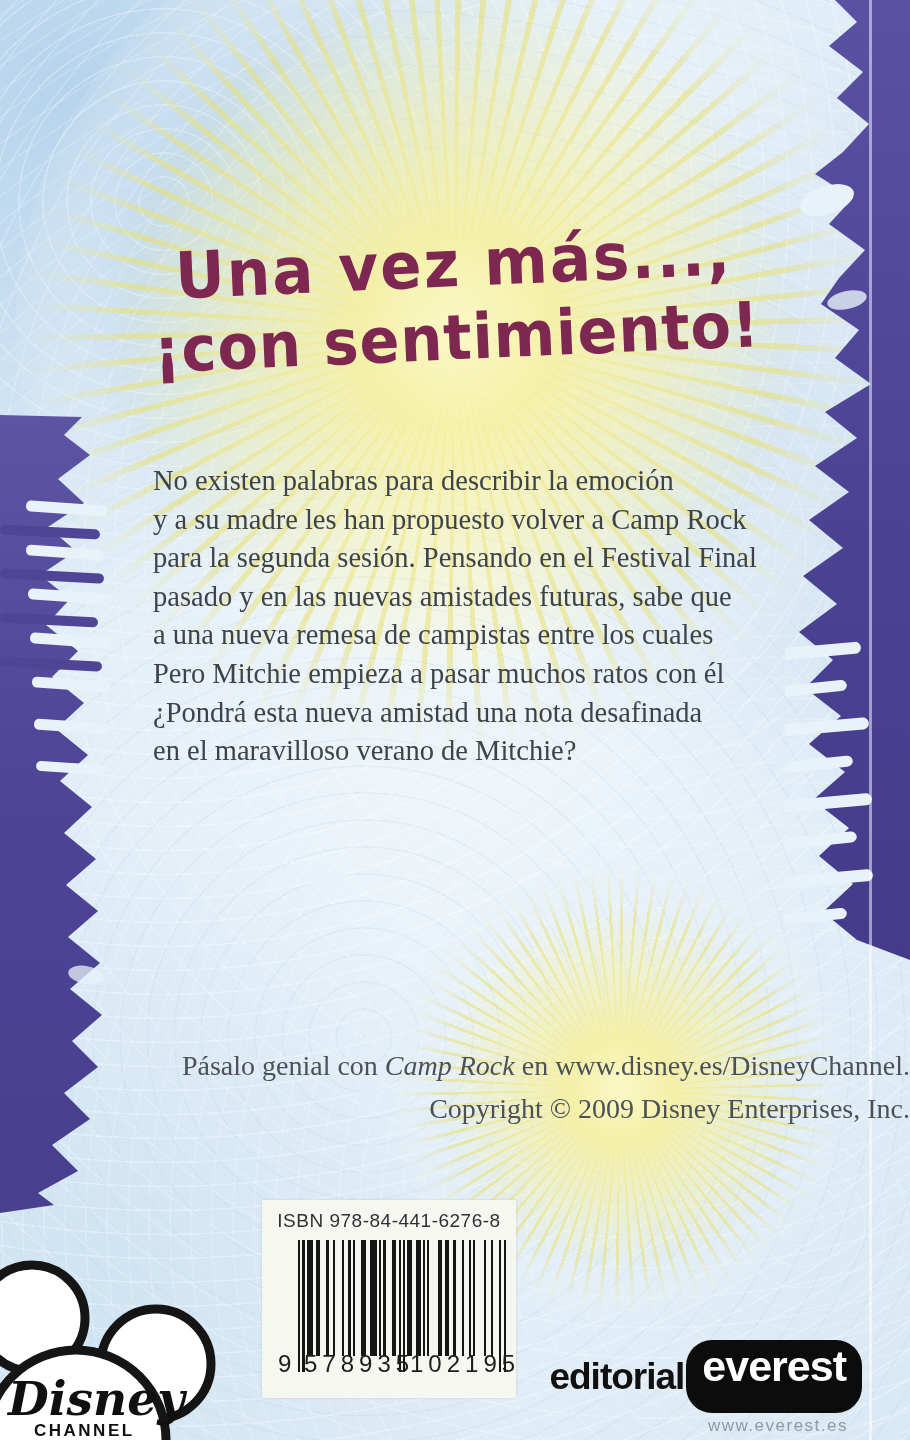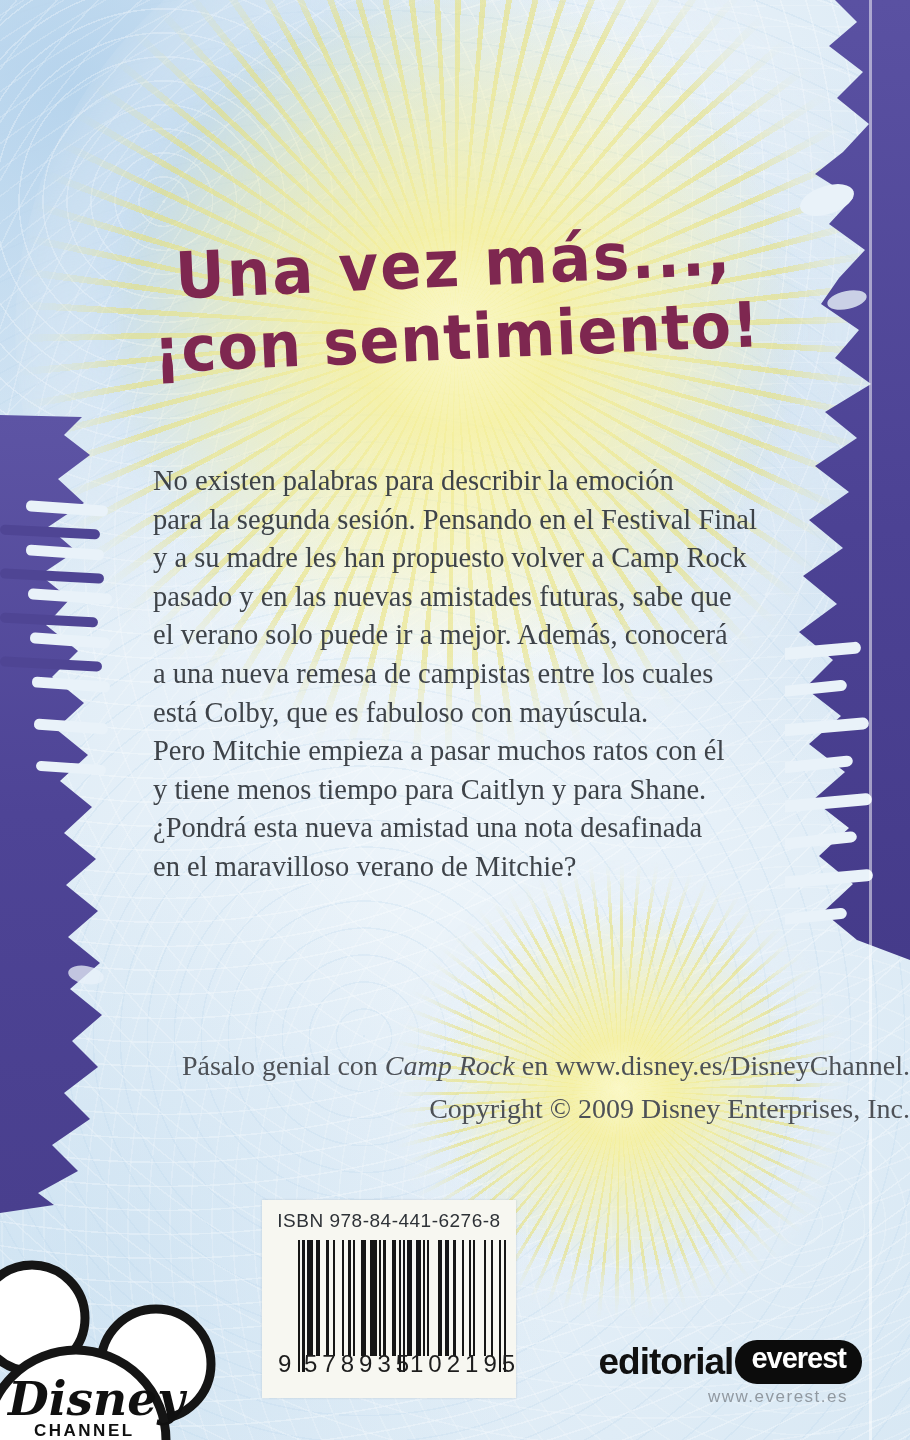--- a/index.html
+++ b/index.html
@@ -61,22 +61,22 @@
   .bc-digit{position:absolute;top:150px;font-family:"Liberation Sans",sans-serif;
     font-size:24px;color:#1d1d1d;}
   .bc-first{left:16px;}
   .bc-g1{left:42px;width:96px;text-align:center;letter-spacing:5px;}
   .bc-g2{left:148px;width:96px;text-align:center;letter-spacing:5px;}
 
   .publisher{position:absolute;right:48px;top:1340px;display:flex;flex-direction:column;align-items:flex-end;}
   .pub-row{display:flex;align-items:center;gap:2px;}
   .pub-word{font-family:"Liberation Sans",sans-serif;font-weight:700;font-size:37px;
     color:#101010;letter-spacing:-1px;}
-  .pub-badge{font-family:"Liberation Sans",sans-serif;font-weight:700;font-size:29px;
-    color:#ffffff;background:#0c0c0c;padding:2px 16px 9px;border-radius:26px;letter-spacing:-1px;}
+  .pub-badge{font-family:"Liberation Sans",sans-serif;font-weight:700;font-size:43px;
+    color:#ffffff;background:#0c0c0c;padding:2px 16px 22px;border-radius:26px;letter-spacing:-1px;}
   .pub-url{font-family:"Liberation Sans",sans-serif;font-size:17px;color:#9199a1;
     letter-spacing:1.5px;margin:3px 14px 0 0;}
 
   .disney{position:absolute;left:-16px;top:1252px;width:235px;height:200px;}
   .disney circle{fill:#ffffff;stroke:#151515;stroke-width:9;}
   .disney .brand{font-family:"DejaVu Serif",serif;font-style:italic;font-weight:bold;
     font-size:47px;fill:#101010;}
   .disney .chan{font-family:"Liberation Sans",sans-serif;font-weight:700;font-size:17px;
     letter-spacing:2.5px;fill:#101010;}
 </style>
@@ -135,28 +135,25 @@
 
   <div class="crease"></div>
 
   <div class="title">
     <div class="t1">Una vez más...,</div>
     <div class="t2">¡con sentimiento!</div>
   </div>
 
   <div class="synopsis">
       <div class="syn-line">No existen palabras para describir la emoción</div>
+      <div class="syn-line">y a su madre les han propuesto volver a Camp Rock</div>
       <div class="syn-line">para la segunda sesión. Pensando en el Festival Final</div>
-      <div class="syn-line">y a su madre les han propuesto volver a Camp Rock</div>
       <div class="syn-line">pasado y en las nuevas amistades futuras, sabe que</div>
-      <div class="syn-line">el verano solo puede ir a mejor. Además, conocerá</div>
       <div class="syn-line">a una nueva remesa de campistas entre los cuales</div>
-      <div class="syn-line">está Colby, que es fabuloso con mayúscula.</div>
       <div class="syn-line">Pero Mitchie empieza a pasar muchos ratos con él</div>
-      <div class="syn-line">y tiene menos tiempo para Caitlyn y para Shane.</div>
       <div class="syn-line">¿Pondrá esta nueva amistad una nota desafinada</div>
       <div class="syn-line">en el maravilloso verano de Mitchie?</div>
     </div>
 
   <div class="credits">
     <div class="credit-line"><span>Pásalo genial con </span><span class="it">Camp Rock</span><span> en www.disney.es/DisneyChannel.</span></div>
     <div class="credit-line">Copyright © 2009 Disney Enterprises, Inc.</div>
   </div>
 
   <div class="barcode-box">

